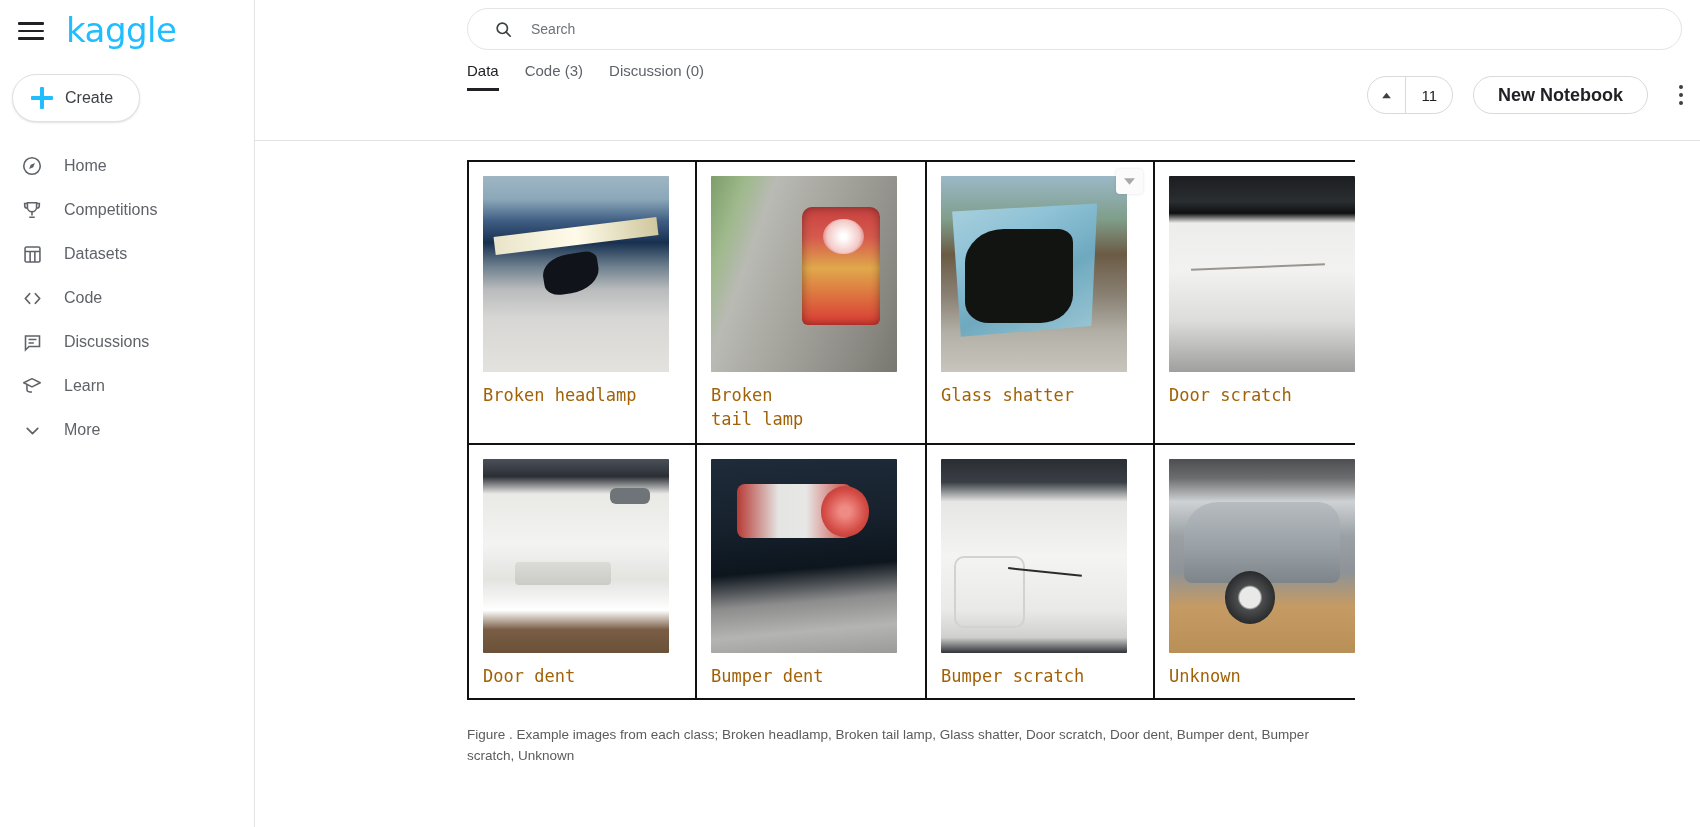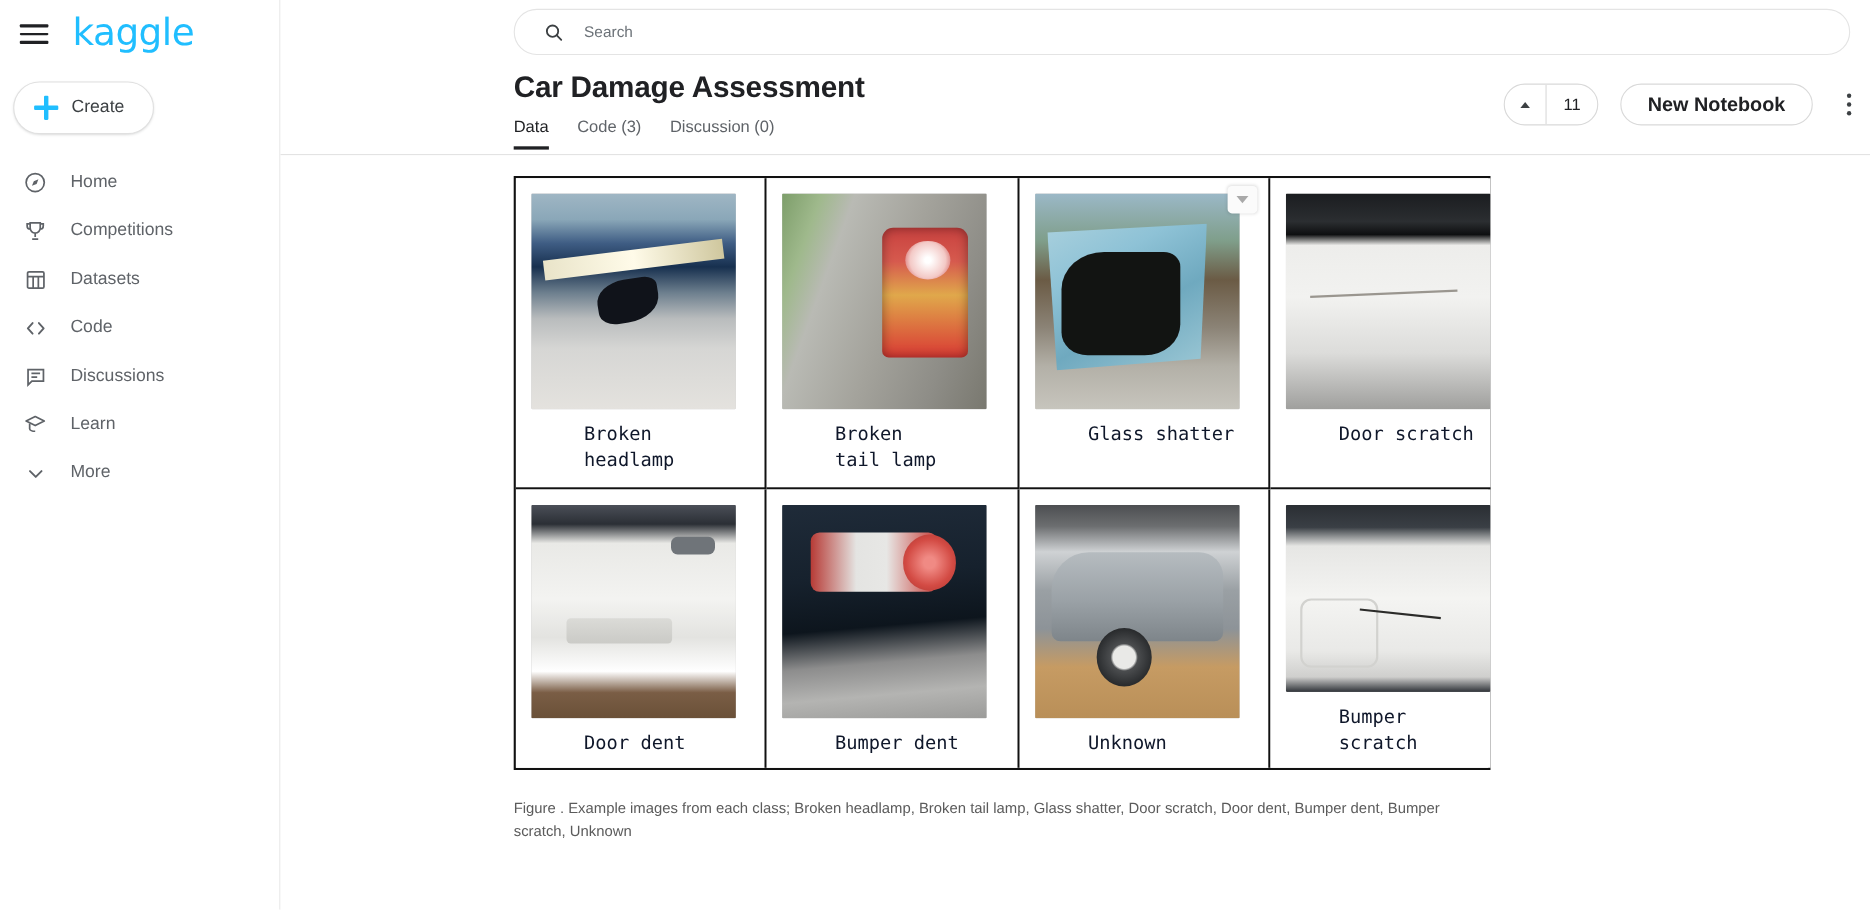--- a/index.html
+++ b/index.html
@@ -118,21 +118,21 @@
   .grid .cell:nth-child(4n) { border-right: none; }
   .grid .cell:nth-child(n+5) { border-bottom: none; }
   .cell-r1 { height: 283px; }
   .cell-r2 { height: 253px; }
 
   .photo { width: 186px; height: 196px; border-radius: 1px; position: relative;
     overflow: hidden; background: #cfcfcf; }
   .cell-r2 .photo { height: 196px; }
   .cell-label {
     margin-top: 11px; font-family: "DejaVu Sans Mono", monospace;
-    font-size: 17px; color: #0f172a; line-height: 1.42; white-space: pre-line; margin-left: 48px;
+    font-size: 17px; color: #a16207; line-height: 1.42; white-space: pre-line;
   }
 
   .dropdown-badge {
     position: absolute; right: 10px; top: 7px; width: 27px; height: 25px;
     background: #fbfbfb; border-radius: 4px; box-shadow: 0 0 3px rgba(0,0,0,.13);
     display: flex; align-items: center; justify-content: center; z-index: 5; cursor: pointer;
   }
 
   .caption {
     width: 858px; margin: 24px 0 0 0; font-size: 13.5px; color: #5b5b5b;
@@ -306,23 +306,20 @@
         <span class="search-ico">
           <svg width="19" height="19" viewBox="0 0 24 24" fill="none" stroke="#3c4043" stroke-width="2.1" stroke-linecap="round">
             <circle cx="10.5" cy="10.5" r="6.5"></circle>
               <path d="M15.4 15.4 20.5 20.5"></path>
           </svg>
         </span>
         <input class="search-input" type="text" placeholder="Search" style="">
       </div>
     </div>
 
-    <div class="title-row">
-      <h1 class="ds-title">Car Damage Assessment</h1>
-    </div>
 
     <div class="tabs">
       <div class="tab active">Data</div>
       <div class="tab">Code (3)</div>
       <div class="tab">Discussion (0)</div>
     </div>
 
     <div class="header-actions">
       <div class="vote-group">
         <span class="vote-up">
@@ -393,30 +390,30 @@
 
           <div class="cell cell-r2">
             <div class="photo">
                 <div class="ph p6"></div>
               </div>
             <div class="cell-label">Bumper dent</div>
           </div>
 
           <div class="cell cell-r2">
             <div class="photo">
+                <div class="ph p7"></div>
+              </div>
+            <div class="cell-label">Bumper scratch</div>
+          </div>
+
+          <div class="cell cell-r2">
+            <div class="photo">
                 <div class="ph p8"></div>
               </div>
             <div class="cell-label">Unknown</div>
-          </div>
-
-          <div class="cell cell-r2">
-            <div class="photo">
-                <div class="ph p7"></div>
-              </div>
-            <div class="cell-label">Bumper scratch</div>
           </div>
 
         </div>
 
         <div class="caption">Figure . Example images from each class; Broken headlamp, Broken tail lamp, Glass shatter, Door scratch, Door dent, Bumper dent, Bumper scratch, Unknown</div>
       </div>
     </div>
 
   </main>
 </div>

